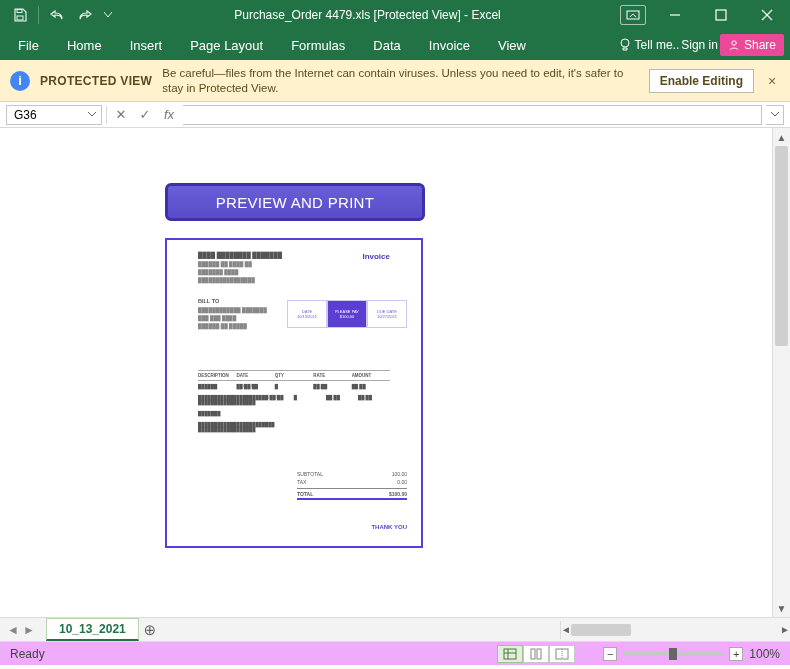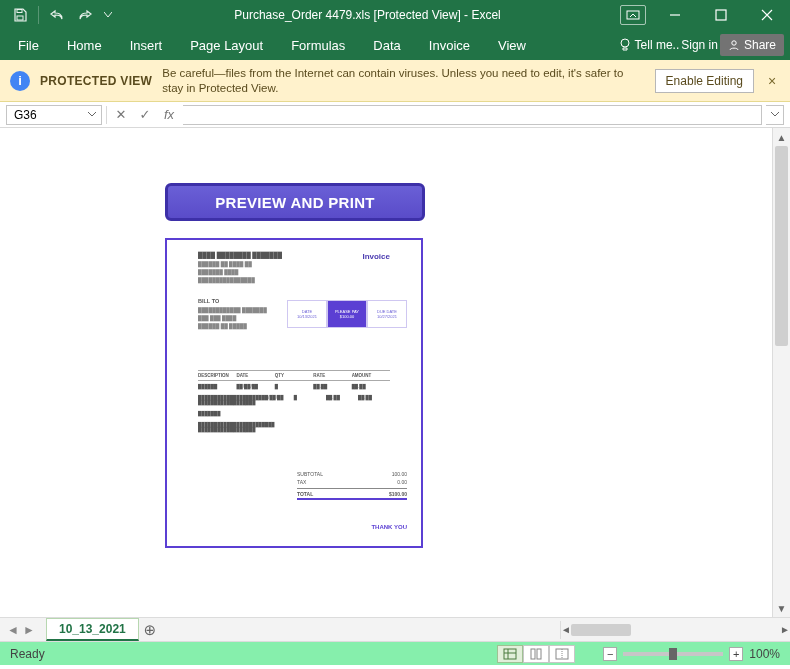--- a/index.html
+++ b/index.html
@@ -17,28 +17,28 @@
 .ribbonhost { width: 26px; height: 20px; border: 1px solid rgba(255,255,255,.6); border-radius: 2px; display: flex; align-items: center; justify-content: center; margin-right: 6px; }
 
 
 .tabs { height: 30px; background: #217346; display: flex; align-items: stretch; color: #fff; font-size: 13px; padding-left: 4px; }
 .tabs .tab { padding: 0 14px; display: flex; align-items: center; cursor: default; }
 .tabs .tab.file { background: #217346; }
 .tabs .tab.active { background: #217346; }
 .tabs .spacer { flex: 1; }
 .tabs .right { display: flex; align-items: center; gap: 2px; padding-right: 6px; font-size: 12px; }
 .tabs .right .tellme { display: flex; align-items: center; gap: 4px; }
-.tabs .right .share { background: #737373; padding: 4px 8px; border-radius: 2px; display: flex; align-items: center; gap: 4px; }
+.tabs .right .share { background: #ec4899; padding: 4px 8px; border-radius: 2px; display: flex; align-items: center; gap: 4px; }
 
 
 .pvbar { height: 42px; background: #FFF2CC; border-bottom: 1px solid #e6d98f; display: flex; align-items: center; padding: 0 10px; font-size: 12px; color: #5a4b1e; gap: 10px; }
 .pvbar .shield { width: 20px; height: 20px; background: #4285f4; border-radius: 10px; display: flex; align-items: center; justify-content: center; color: #fff; font-weight: bold; font-size: 13px; }
 .pvbar .pvtitle { font-weight: 600; font-size: 12px; letter-spacing: .3px; }
 .pvbar .pvmsg { flex: 1; line-height: 1.3; font-size: 11.5px; }
-.pvbar .enable { background: #fff; border: 1px solid #b7b7b7; padding: 4px 10px; font-size: 12px; cursor: default; }
+.pvbar .enable { background: #fff; border: 1px solid #b7b7b7; padding: 4px 10px; font-size: 12px; cursor: default; font-weight: bold; }
 .pvbar .close { width: 16px; font-size: 14px; color: #7a6a2e; text-align: center; }
 
 
 .fbar { height: 26px; border-bottom: 1px solid #d9d9d9; display: flex; align-items: center; padding: 0 6px; gap: 4px; font-size: 12px; }
 .namebox { width: 96px; height: 20px; border: 1px solid #c5c5c5; display: flex; align-items: center; padding: 0 7px; position: relative; }
 .namebox .dd { position: absolute; right: 2px; top: 2px; bottom: 2px; width: 14px; display: flex; align-items: center; justify-content: center; }
 .fdiv { width: 1px; height: 18px; background: #d9d9d9; }
 .fx-cancel, .fx-enter, .fx-label { width: 20px; height: 20px; display: flex; align-items: center; justify-content: center; color: #777; font-size: 13px; }
 .fx-label { font-style: italic; }
 .formula-input { flex: 1; height: 20px; border: 1px solid #c5c5c5; border-left: none; padding: 0 6px; font-size: 12px; }
@@ -46,21 +46,21 @@
 
 
 .content { position: relative; height: 489px; display: flex; }
 .sheet { flex: 1; background: #fff; position: relative; overflow: hidden; }
 .vscroll { width: 18px; background: #f3f3f3; border-left: 1px solid #dcdcdc; display: flex; flex-direction: column; }
 .vscroll .arrow, .hscroll .arrow { height: 18px; display: flex; align-items: center; justify-content: center; color: #666; font-size: 10px; }
 .vscroll .track { flex: 1; position: relative; }
 .vscroll .thumb { position: absolute; left: 2px; right: 2px; top: 0; height: 200px; background: #cfcfcf; border-radius: 2px; }
 
 
-.preview-btn { position: absolute; left: 165px; top: 55px; width: 260px; height: 38px; background: linear-gradient(#6a5fd6,#5a4cc9); color: #fff; font-size: 15px; font-weight: 700; border: 3px solid #3d30a8; border-radius: 6px; display: flex; align-items: center; justify-content: center; letter-spacing: .3px; }
+.preview-btn { position: absolute; left: 165px; top: 55px; width: 260px; height: 38px; background: linear-gradient(#6a5fd6,#5a4cc9); color: #fff; font-size: 15px; font-weight: 400; border: 3px solid #3d30a8; border-radius: 6px; display: flex; align-items: center; justify-content: center; letter-spacing: .3px; }
 .invoice { position: absolute; left: 165px; top: 110px; width: 258px; height: 310px; border: 2px solid #5b3fd3; background: #fff; padding: 12px 31px; font-size: 5px; color: #555; }
 .invoice .hdr { display: flex; justify-content: space-between; }
 .invoice .hdr .co { font-weight: 700; font-size: 6px; }
 .invoice .hdr .inv { font-weight: 700; font-size: 8px; color: #4a3ab0; }
 .invoice .blurb { margin-top: 2px; line-height: 1.6; color: #888; }
 .invoice .billto { margin-top: 14px; }
 .invoice .billto .lab { font-weight: 700; font-size: 5.5px; }
 .invoice .boxes { position: absolute; right: 14px; top: 60px; display: flex; gap: 0; }
 .invoice .boxes .b { width: 40px; height: 28px; border: 1px solid #cfc7f1; font-size: 4px; display:flex; flex-direction:column; align-items:center; justify-content:center; text-align:center; color:#6a5fd6; line-height:1.3; }
 .invoice .boxes .b.mid { background: #5b3fd3; color: #fff; }
@@ -78,21 +78,21 @@
 .sheettabs .navarrows { display: flex; padding: 0 6px; gap: 2px; color: #888; }
 .sheettabs .navarrows span { width: 14px; text-align: center; }
 .sheettabs .sheettab { background: #fff; border: 1px solid #b7d7b0; border-bottom: 2px solid #217346; padding: 3px 12px; margin-left: 4px; font-weight: 600; color: #217346; }
 .sheettabs .add { width: 22px; text-align: center; color: #666; font-size: 15px; }
 .sheettabs .split { flex: 1; }
 .sheettabs .hscroll { width: 230px; height: 18px; background: #f3f3f3; border-left: 1px solid #dcdcdc; display: flex; align-items: center; }
 .sheettabs .hscroll .track { flex:1; position: relative; height: 14px; }
 .sheettabs .hscroll .thumb { position:absolute; left:0; width:60px; top:1px; bottom:1px; background:#cfcfcf; border-radius:2px; }
 
 
-.statusbar { height: 24px; border-top: 1px solid #dcdcdc; background: #86efac; display: flex; align-items: center; font-size: 12px; padding: 0 10px; gap: 28px; color: #444; }
+.statusbar { height: 24px; border-top: 1px solid #dcdcdc; background: #f0abfc; display: flex; align-items: center; font-size: 12px; padding: 0 10px; gap: 28px; color: #444; }
 .statusbar .spacer { flex: 1; }
 .statusbar .viewbtns { display: flex; gap: 0; }
 .statusbar .viewbtns .vb { width: 26px; height: 18px; border: 1px solid #c7c7c7; display:flex; align-items:center; justify-content:center; background:#fff; }
 .statusbar .viewbtns .vb.active { background:#e2efda; border-color:#9fc193; }
 .statusbar .zoom { display:flex; align-items:center; gap:6px; }
 .statusbar .zoom .slider { width: 100px; height: 4px; background:#c7c7c7; position:relative; }
 .statusbar .zoom .slider .tick { position:absolute; left:50%; top:-4px; width:1px; height:12px; background:#888; }
 .statusbar .zoom .slider .knob { position:absolute; left:50%; top:-4px; width:8px; height:12px; background:#666; transform:translateX(-50%); }
 .statusbar .zoom .zbtn { width:14px; height:14px; border:1px solid #aaa; display:flex; align-items:center; justify-content:center; font-size:11px; background:#fff; }
 

